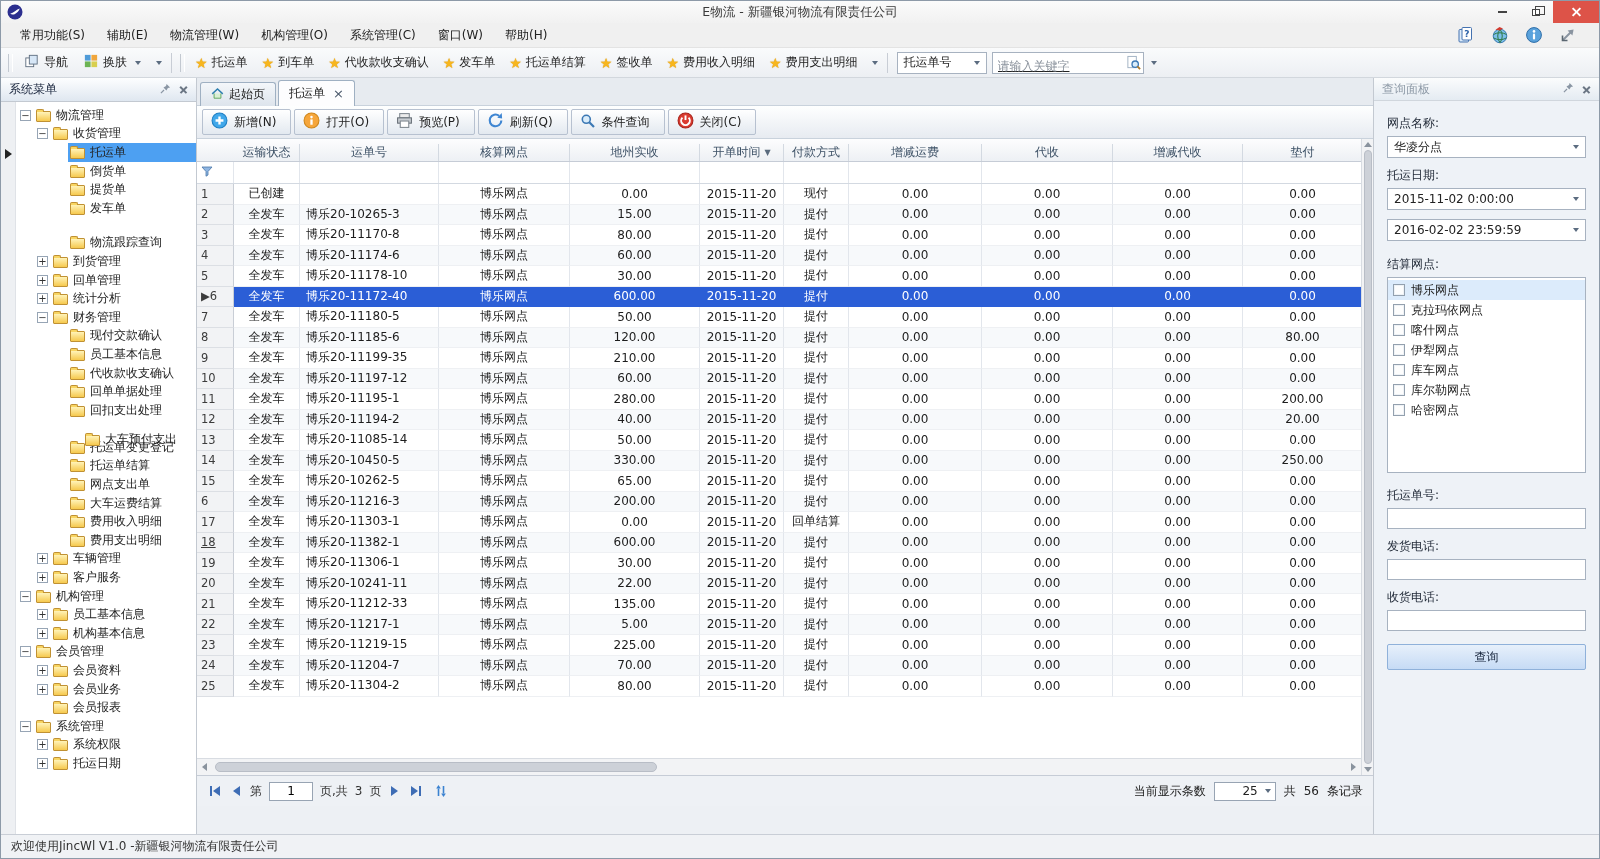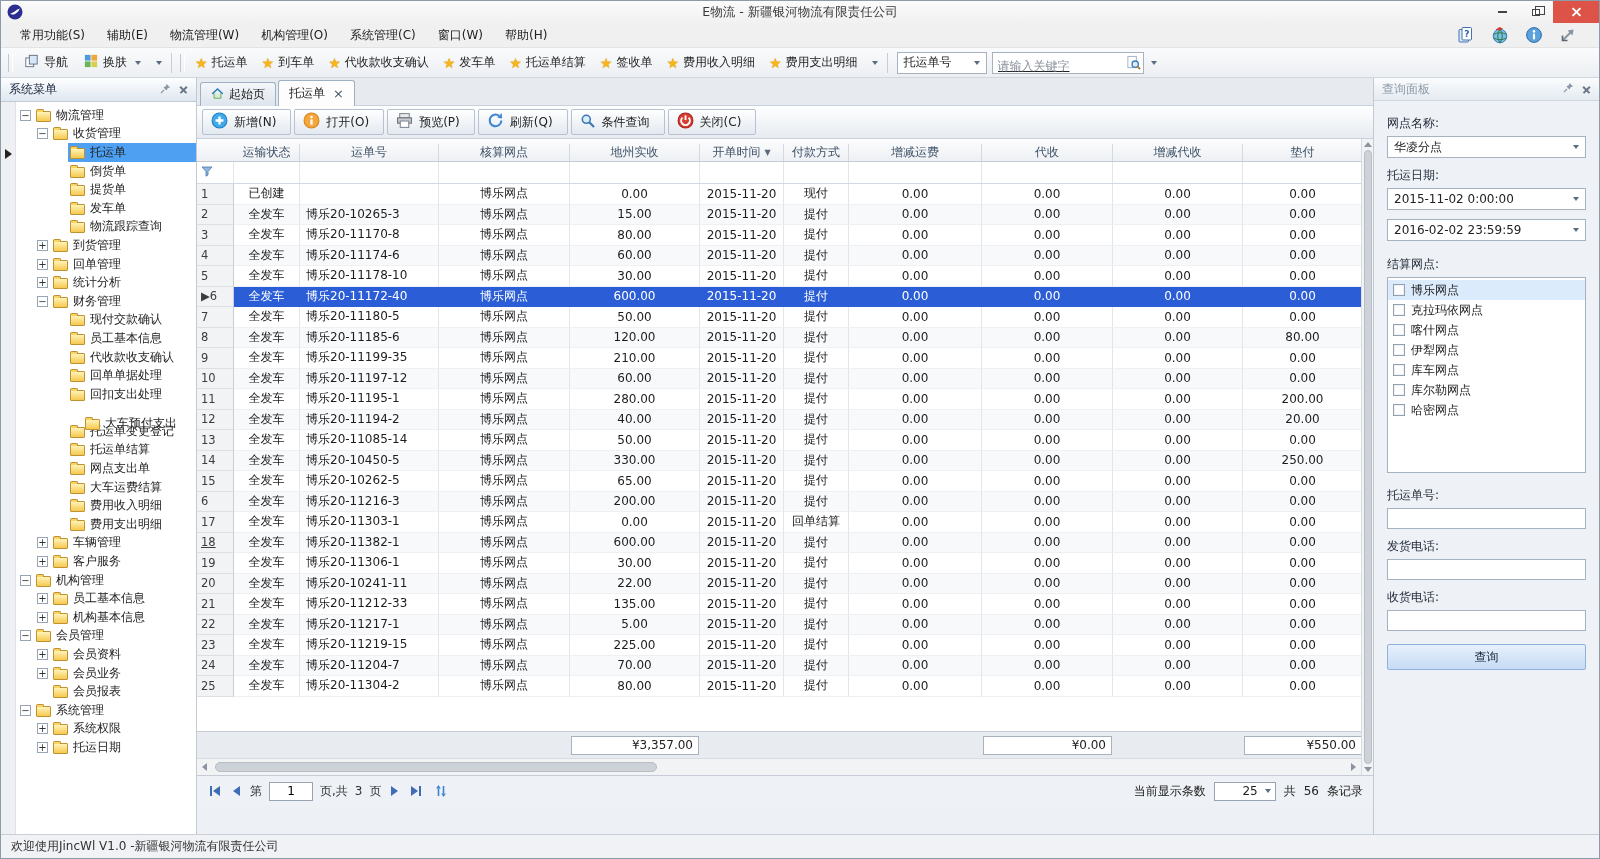--- a/index.html
+++ b/index.html
@@ -344,21 +344,21 @@
                 <span class="tree-label">提货单</span>
               </span>
             </div>
             <div class="tree-row" style="padding-left: 38px;">
               <span class="expand noexp"></span>
               <span class="hl">
                 <span class="folder"></span>
                 <span class="tree-label">发车单</span>
               </span>
             </div>
-            <div class="tree-row" style="padding-left: 38px;">
+            <div class="tree-row" style="padding-left: 38px; margin-top: 16px;">
               <span class="expand noexp"></span>
               <span class="hl">
                 <span class="folder"></span>
                 <span class="tree-label">物流跟踪查询</span>
               </span>
             </div>
             <div class="tree-row" style="padding-left: 21px;">
               <span class="expand">+</span>
               <span class="hl">
                 <span class="folder"></span>
@@ -990,39 +990,20 @@
                 <div class="cell" style="width: 66px;">全发车</div>
                 <div class="cell left" style="width: 139px;">博乐20-11304-2</div>
                 <div class="cell" style="width: 131px;">博乐网点</div>
                 <div class="cell" style="width: 130px;">80.00</div>
                 <div class="cell" style="width: 84px;">2015-11-20</div>
                 <div class="cell" style="width: 65px;">提付</div>
                 <div class="cell" style="width: 133px;">0.00</div>
                 <div class="cell" style="width: 131px;">0.00</div>
                 <div class="cell" style="width: 130px;">0.00</div>
                 <div class="cell" style="width: 120px;">0.00</div>
-              </div>
-            </div>
-          <div class="totals">
-              <div class="tcell" style="width: 37px;"></div>
-              <div class="tcell" style="width: 66px;"></div>
-              <div class="tcell" style="width: 139px;"></div>
-              <div class="tcell" style="width: 131px;"></div>
-              <div class="tcell" style="width: 130px;">
-                <div class="tbox">¥3,357.00</div>
-              </div>
-              <div class="tcell" style="width: 84px;"></div>
-              <div class="tcell" style="width: 65px;"></div>
-              <div class="tcell" style="width: 133px;"></div>
-              <div class="tcell" style="width: 131px;">
-                <div class="tbox">¥0.00</div>
-              </div>
-              <div class="tcell" style="width: 130px;"></div>
-              <div class="tcell" style="width: 120px;">
-                <div class="tbox">¥550.00</div>
               </div>
             </div>
           <div class="hscroll">
             <span class="harrow left"></span>
             <span class="hthumb"></span>
             <span class="harrow right"></span>
           </div>
         </div>
         <div class="vscroll">
           <span class="varrow up"></span>

